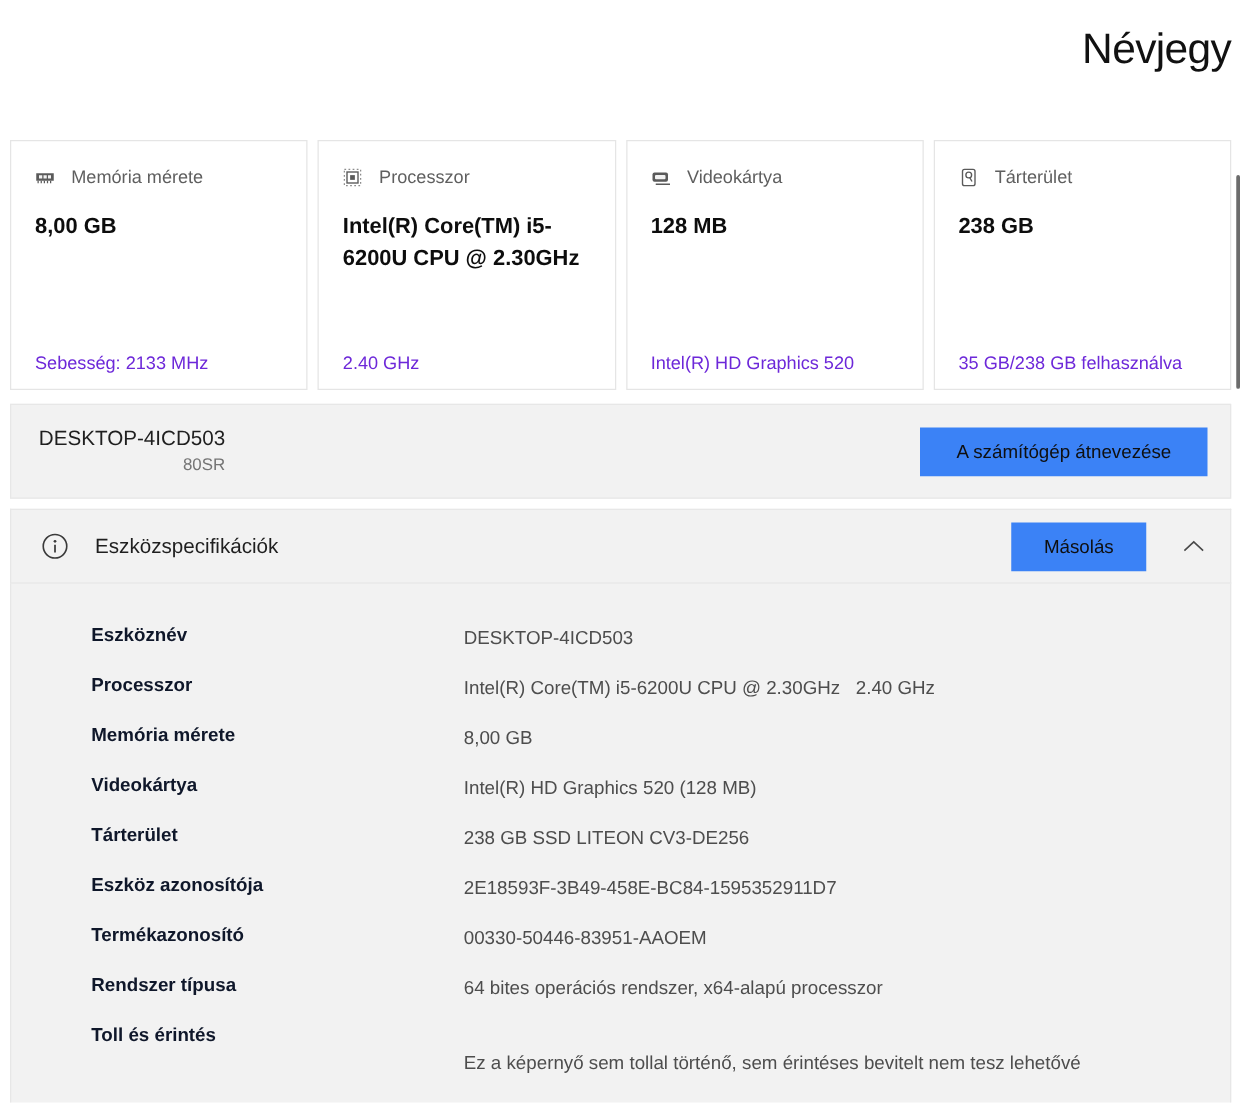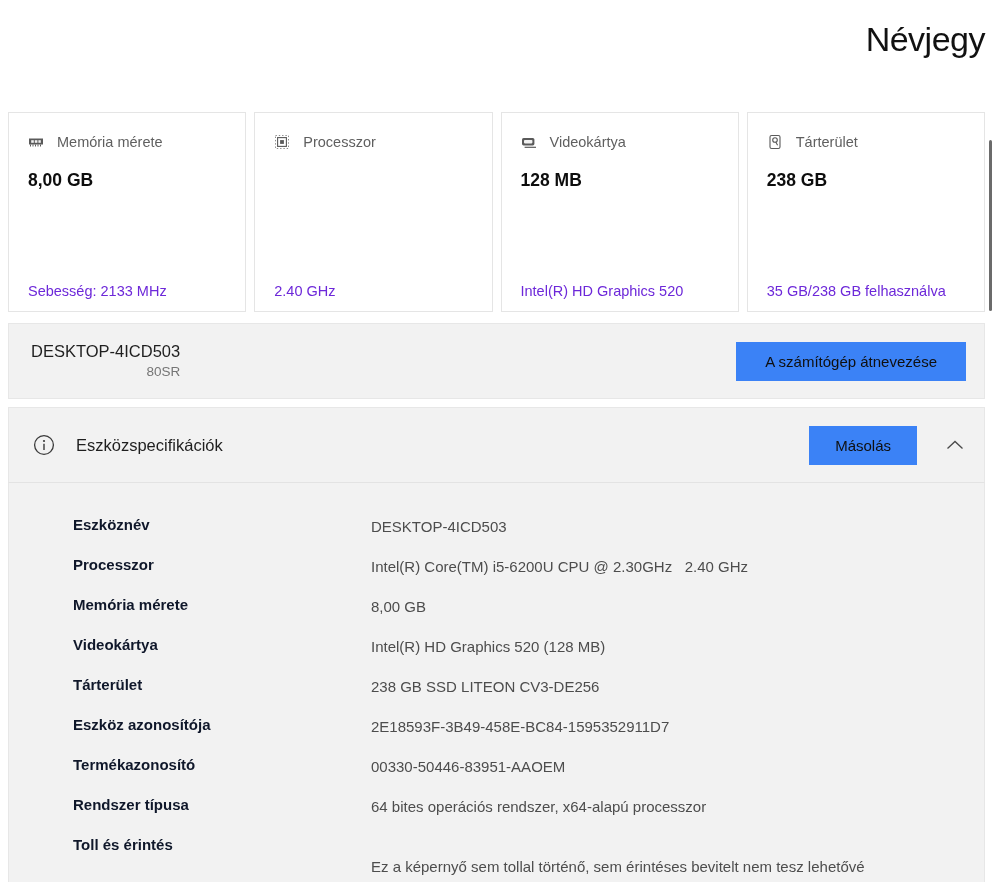--- a/index.html
+++ b/index.html
@@ -37,21 +37,21 @@
   .computer-name { font-size:16.5px; color:#1f1f1f; }
   .computer-model { font-size:13.5px; color:#757575; margin-top:2px;text-align:right; }
   .btn {
     background:#3b82f6; border:none; font-family:inherit; font-size:15px; color:#0f0f0f;
     height:39px; cursor:pointer;
   }
   .rename-btn { margin-left:auto; padding:0 29px; }
 
   
   .specs-header {
-    margin-top:8px; height:76px; background:#f2f2f2;
+    margin-top:8px; height:60px; background:#f2f2f2;
     border:1px solid #e7e7e7; border-bottom:1px solid #e3e3e3;
     display:flex; align-items:center; padding:0 20px 0 24px; cursor:pointer;
   }
   .specs-title { font-size:16.5px; color:#1f1f1f; margin-left:21px; }
   .copy-btn { margin-left:auto; padding:0 26px; }
   .chevron { margin-left:29px; display:flex; align-items:center; }
 
   .specs-body {
     background:#f2f2f2; border:1px solid #e7e7e7; border-top:none;
     padding:31px 55px 16px 64px;
@@ -92,20 +92,21 @@
 
     <div class="card">
       <div class="card-head">
         <svg class="icon" viewBox="0 0 16 16">
           <rect x="1.5" y="1.5" width="13" height="13" fill="none" stroke="#8c8c8c" stroke-width="1" stroke-dasharray="1.4 1.9"></rect>
           <rect x="3.6" y="3.6" width="8.8" height="8.8" fill="none" stroke="#5a5a5a" stroke-width="1.1"></rect>
           <rect x="6.1" y="6.1" width="3.8" height="3.8" fill="#5a5a5a"></rect>
         </svg>
         <span class="card-label">Processzor</span>
       </div>
+      <div class="card-value">Intel(R) Core(TM) i5-6200U CPU @ 2.30GHz</div>
       <div class="card-foot">2.40 GHz</div>
     </div>
 
     <div class="card">
       <div class="card-head">
         <svg class="icon" viewBox="0 0 16 16">
           <rect x="1" y="4" width="12.4" height="7.4" rx="1.6" fill="#5a5a5a"></rect>
           <rect x="3" y="6" width="8.4" height="3.4" rx="0.8" fill="#f2f2f2"></rect>
           <path d="M3.6 13.3h11.4" stroke="#5a5a5a" stroke-width="1.2"></path>
         </svg>

